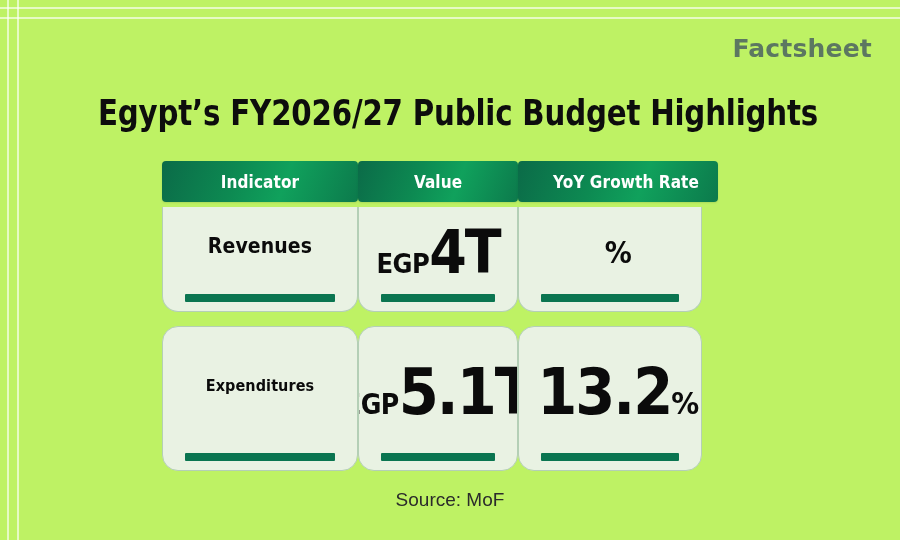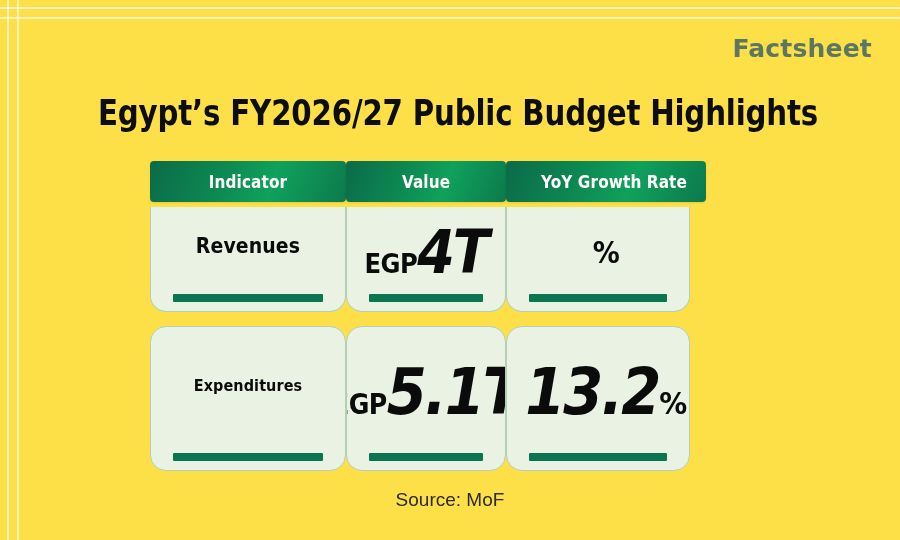--- a/index.html
+++ b/index.html
@@ -11,21 +11,21 @@
     height: 540px;
     overflow: hidden;
     font-family: "Liberation Sans", sans-serif;
     background: #e7f0e0;
   }
 
   #canvas {
     position: relative;
     width: 900px;
     height: 540px;
-    background: #fde047;
+    background: #bef264;
     overflow: hidden;
   }
 
   
   .deco-line {
     position: absolute;
     background: rgba(255,255,255,0.62);
     pointer-events: none;
   }
   .deco-h1 { left: 0;  top: 7px;  width: 900px; height: 2px; }
@@ -64,20 +64,21 @@
   
   .grid {
     position: absolute;
     left: 150px;
     top: 161px;
     width: 604px;
   }
   .row {
     display: flex;
     gap: 0;
+    margin-left: 12px;
   }
   .row.headers { margin-bottom: 5px; }
   .row.r1 { margin-bottom: 14px; align-items: flex-end; }
 
   .col-a { width: 196px; }
   .col-b { width: 160px; }
   .col-c { width: 184px; padding-left: 16px; }
 
   
   .hdr {
@@ -147,21 +148,20 @@
     font-weight: 700;
     letter-spacing: -0.5px;
   }
   .row.r2 .unit { font-size: 28px; }
 
   .big {
     font-size: 60px;
     font-weight: 700;
     letter-spacing: -2px;
     line-height: 1;
-    font-style: italic;
   }
   .row.r2 .big { font-size: 64px; }
 
   .suffix {
     font-size: 30px;
     font-weight: 700;
     letter-spacing: -0.5px;
   }
   .row.r2 .suffix { font-size: 31px; }
 

